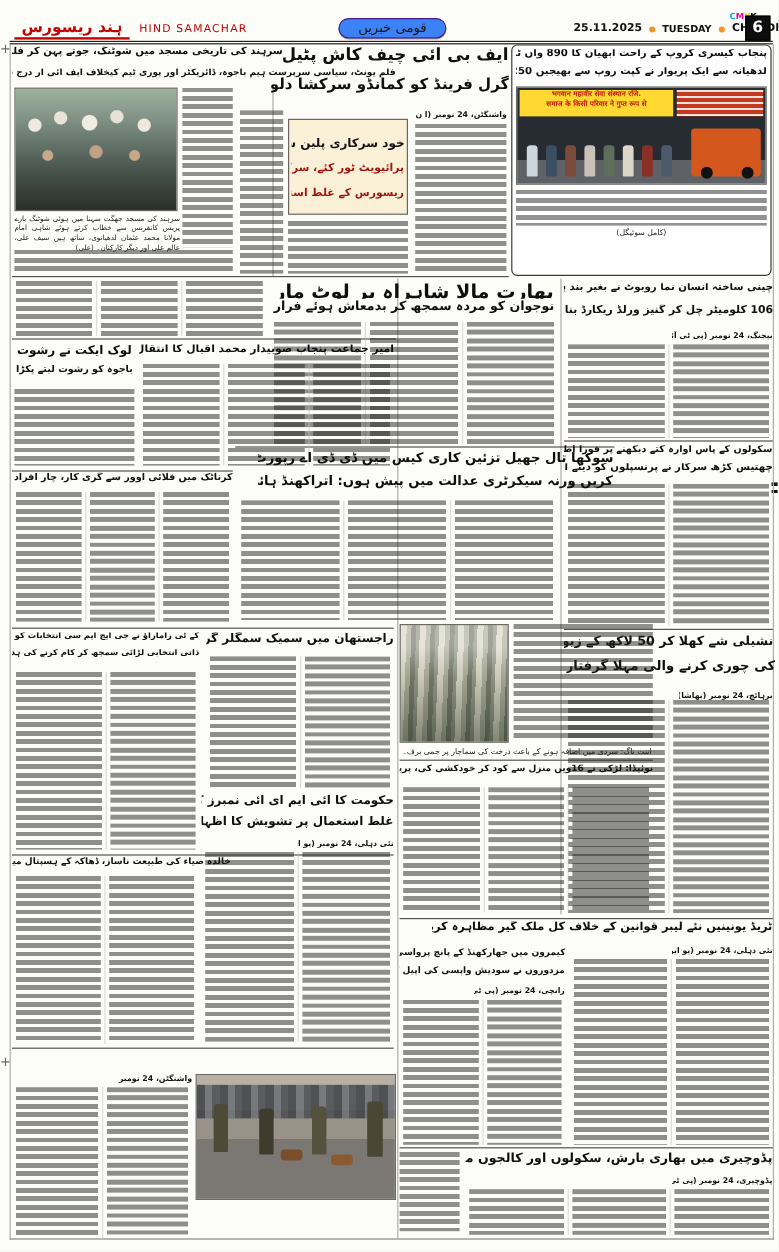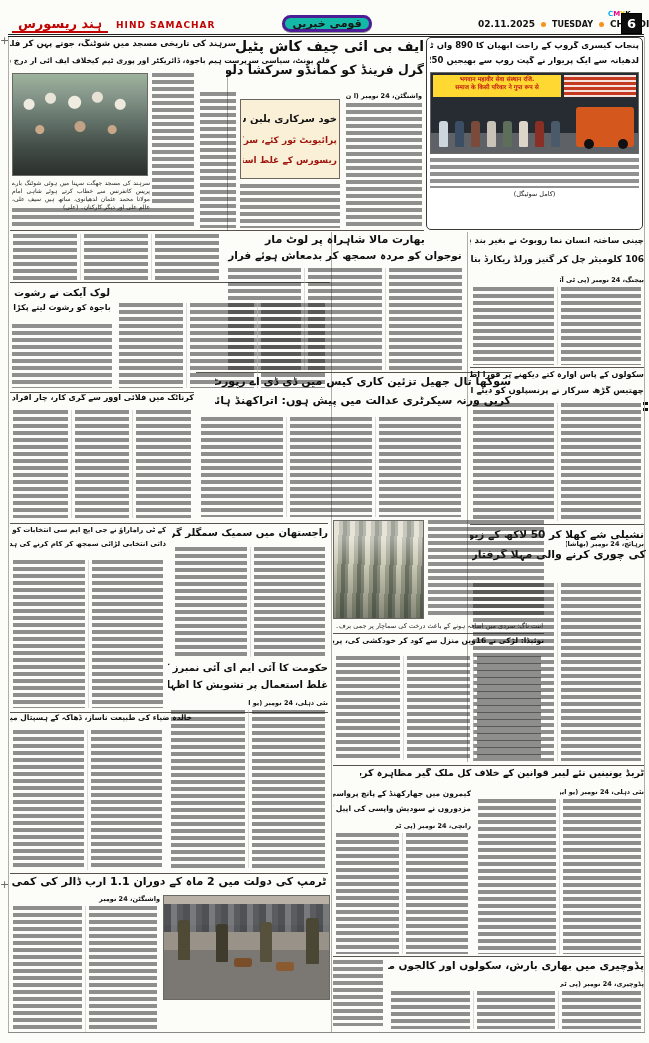--- a/index.html
+++ b/index.html
@@ -9,23 +9,23 @@
   .abs{position:absolute}
   .hl{font-weight:bold;color:#0f0f0f;direction:rtl;text-align:center;line-height:1.12;white-space:nowrap;overflow:hidden}
   .sim{opacity:.5;background-image:repeating-linear-gradient(180deg,#232323 0,#232323 4px,transparent 4px,transparent 7px)}
   .cols{display:flex}
   .cols>.c{flex:1;padding:0 3px;background-origin:content-box;background-clip:content-box}
   .cols>.c:not(:first-child){border-left:1px solid #bdbdb8}
   .rule-h{background:#58534d;height:1px}
   .rule-v{background:#b0aca6;width:1px}
   .cap{direction:rtl;color:#1d1d1d;text-align:justify;line-height:1.35}
   .dl{direction:rtl;font-weight:bold;color:#111;background:#fcfcf8;font-size:6.5px;line-height:9px;text-align:right;overflow:hidden;white-space:nowrap}
-  .badge{background:#14b8a6;border:3px solid #4c1d95;border-radius:9px;display:flex;align-items:center;justify-content:center;font-weight:bold;direction:rtl;color:#151515;box-shadow:0 1px 0 #9a9a94}
+  .badge{background:#3b82f6;border:1px solid #4c1d95;border-radius:9px;display:flex;align-items:center;justify-content:center;font-weight:normal;direction:rtl;color:#151515;box-shadow:0 1px 0 #9a9a94}
   .masthead{color:#c00404;font-weight:bold;direction:rtl;text-align:center;border-bottom:2px solid #c00404;letter-spacing:.5px}
-  .latin-red{color:#c00404;font-weight:bold;letter-spacing:1px}
+  .latin-red{color:#c00404;font-weight:normal;letter-spacing:1px}
   .pagenum{background:#0d0d0d;color:#fff;display:flex;align-items:center;justify-content:center;font-weight:bold;border:1px solid #000}
   .datebar{display:flex;align-items:center;gap:6px;color:#111;font-weight:bold}
   .dot{width:5px;height:5px;border-radius:50%;background:#f7941d}
   .pq{background:#faf0d7;border:1px solid #6b675f;direction:rtl;text-align:center;font-weight:bold;display:flex;flex-direction:column;justify-content:space-evenly;padding:3px 2px}
   .pq .pl1{color:#141414;font-size:10px;white-space:nowrap;overflow:hidden}
   .pq .pl2,.pq .pl3{color:#9e150e;font-size:9px;white-space:nowrap;overflow:hidden}
   .photo{overflow:hidden;border:1px solid #6a6a64}
   .photo-clerics{background:
     radial-gradient(circle at 12% 30%,#efeadf 0 5px,transparent 6px),
     radial-gradient(circle at 28% 24%,#e9e4d8 0 5px,transparent 6px),
@@ -58,21 +58,21 @@
   <div class="abs cmyk" style="left:608px;top:1px"><span class="c1">C</span><span class="c2">M</span><span class="c3">Y</span><span class="c4" title="CMYK">K</span></div>
   <div class="abs cmyk vert" style="left:643px;top:944px"><span class="c1">C</span><span class="c2">M</span><span class="c3">Y</span><span class="c4">K</span></div>
   <div class="abs crop" style="left:0px;top:36px">+</div>
   <div class="abs crop" style="left:0px;top:880px">+</div>
   <div class="abs" style="left:643px;top:402px;width:5px;height:10px;background:repeating-linear-gradient(180deg,#111 0 3px,transparent 3px 6px)"></div>
 
   <div class="abs masthead" style="left:12px;top:16px;width:96px;height:17px;font-size:13px;line-height:16px">ہند ریسورس</div>
   <div class="abs latin-red" style="left:116px;top:20px;font-size:9px">HIND SAMACHAR</div>
   <div class="abs badge" style="left:282px;top:15px;width:90px;height:17px;font-size:11px">قومی خبریں</div>
   <div class="abs datebar" style="left:478px;top:18px;height:12px;font-size:9px">
-    <span>02.11.2025</span>
+    <span>25.11.2025</span>
     <span class="dot"></span>
     <span style="font-size:8px">TUESDAY</span>
     <span class="dot"></span>
     <span>CHANDIGARH</span>
   </div>
   <div class="abs pagenum" style="left:621px;top:13px;width:21px;height:21px;font-size:13px">6</div>
   <div class="abs" style="left:8px;top:34px;width:636px;height:3px;border-top:1px solid #222;border-bottom:1px solid #222"></div>
 
   <div class="abs rule-v" style="left:8px;top:37px;height:996px"></div>
   <div class="abs rule-v" style="left:644px;top:37px;height:996px"></div>
@@ -152,38 +152,39 @@
 
   <div class="abs hl" style="left:470px;top:371px;width:174px;height:14px;font-size:8px">سکولوں کے پاس آوارہ کتے دیکھنے پر فوراً اطلاع دیں</div>
   <div class="abs hl" style="left:470px;top:386px;width:174px;height:14px;font-size:8.5px">چھتیس گڑھ سرکار نے پرنسپلوں کو دیئے احکامات</div>
   <div class="abs cols" style="left:470px;top:403px;width:174px;height:118px">
     <div class="c sim"></div>
     <div class="c sim"></div>
   </div>
 
   <div class="abs hl" style="left:470px;top:529px;width:174px;height:19px;font-size:10.5px">نشیلی شے کھلا کر 50 لاکھ کے زیورات</div>
   <div class="abs hl" style="left:472px;top:549px;width:174px;height:19px;font-size:11px">کی چوری کرنے والی مہلا گرفتار</div>
-  <div class="abs dl" style="left:566px;top:540px;width:78px">برہائچ، 24 نومبر (بھاشا)</div>
+  <div class="abs dl" style="left:566px;top:576px;width:78px">برہائچ، 24 نومبر (بھاشا)</div>
   <div class="abs cols" style="left:470px;top:583px;width:174px;height:178px">
     <div class="c sim"></div>
     <div class="c sim"></div>
   </div>
 
-  <div class="abs hl" style="left:225px;top:234px;width:240px;height:15px;font-size:11px">بھارت مالا شاہراہ پر لوٹ مار</div>
+  <div class="abs hl" style="left:225px;top:234px;width:240px;height:15px;font-size:16px">بھارت مالا شاہراہ پر لوٹ مار</div>
   <div class="abs hl" style="left:225px;top:250px;width:240px;height:15px;font-size:10.5px">نوجوان کو مردہ سمجھ کر بدمعاش ہوئے فرار</div>
   <div class="abs cols" style="left:225px;top:268px;width:240px;height:102px">
     <div class="c sim"></div>
     <div class="c sim"></div>
     <div class="c sim"></div>
   </div>
 
   <div class="abs hl" style="left:12px;top:287px;width:100px;height:16px;font-size:10px">لوک آیکت نے رشوت</div>
   <div class="abs hl" style="left:12px;top:304px;width:100px;height:15px;font-size:8px">باجوہ کو رشوت لیتے پکڑا</div>
   <div class="abs sim" style="left:12px;top:324px;width:100px;height:64px"></div>
 
+  <div class="abs hl" style="left:116px;top:287px;width:212px;height:13px;font-size:9px">امیر جماعت پنجاب صوبیدار محمد اقبال کا انتقال</div>
   <div class="abs cols" style="left:116px;top:303px;width:212px;height:85px">
     <div class="c sim"></div>
     <div class="c sim"></div>
     <div class="c sim"></div>
   </div>
 
   <div class="abs hl" style="left:215px;top:376px;width:296px;height:18px;font-size:11px">سوکھا تال جھیل تزئین کاری کیس میں ڈی ڈی اے رپورٹ پیش</div>
   <div class="abs hl" style="left:215px;top:395px;width:296px;height:18px;font-size:11px">کریں ورنہ سیکرٹری عدالت میں پیش ہوں: اتراکھنڈ ہائی کورٹ</div>
   <div class="abs cols" style="left:198px;top:417px;width:266px;height:100px">
     <div class="c sim"></div>
@@ -243,21 +244,20 @@
   </div>
 
   <div class="abs hl" style="left:333px;top:790px;width:138px;height:14px;font-size:7.5px">کیمرون میں جھارکھنڈ کے پانچ پرواسی</div>
   <div class="abs hl" style="left:333px;top:805px;width:138px;height:14px;font-size:7.5px">مزدوروں نے سودیش واپسی کی اپیل کی</div>
   <div class="abs dl" style="left:395px;top:822px;width:76px">رانچی، 24 نومبر (پی ٹی آئی)</div>
   <div class="abs cols" style="left:333px;top:833px;width:138px;height:121px">
     <div class="c sim"></div>
     <div class="c sim"></div>
   </div>
 
-  <div class="abs hl" style="left:10px;top:876px;width:318px;height:16px;font-size:11px">ٹرمپ کی دولت میں 2 ماہ کے دوران 1.1 ارب ڈالر کی کمی</div>
   <div class="abs dl" style="left:80px;top:895px;width:80px">واشنگٹن، 24 نومبر</div>
   <div class="abs cols" style="left:10px;top:906px;width:150px;height:126px">
     <div class="c sim"></div>
     <div class="c sim"></div>
   </div>
   <div class="abs photo photo-peshawar" style="left:163px;top:895px;width:167px;height:105px">
     <div class="crowd" style="position:absolute;left:0;top:8px;width:100%;height:28px"></div>
     <div class="fig" style="left:14px;top:24px;width:12px;height:40px;background:#4e4a36"></div>
     <div class="fig" style="left:52px;top:28px;width:12px;height:38px;background:#3f3c2e"></div>
     <div class="fig" style="left:96px;top:26px;width:12px;height:40px;background:#55513c"></div>

